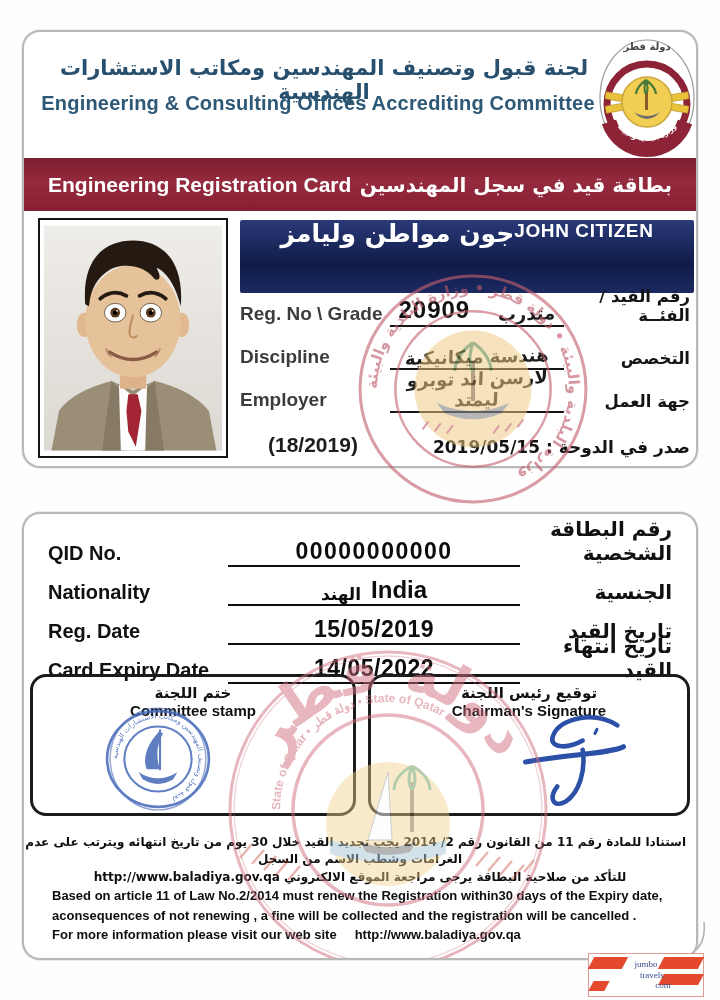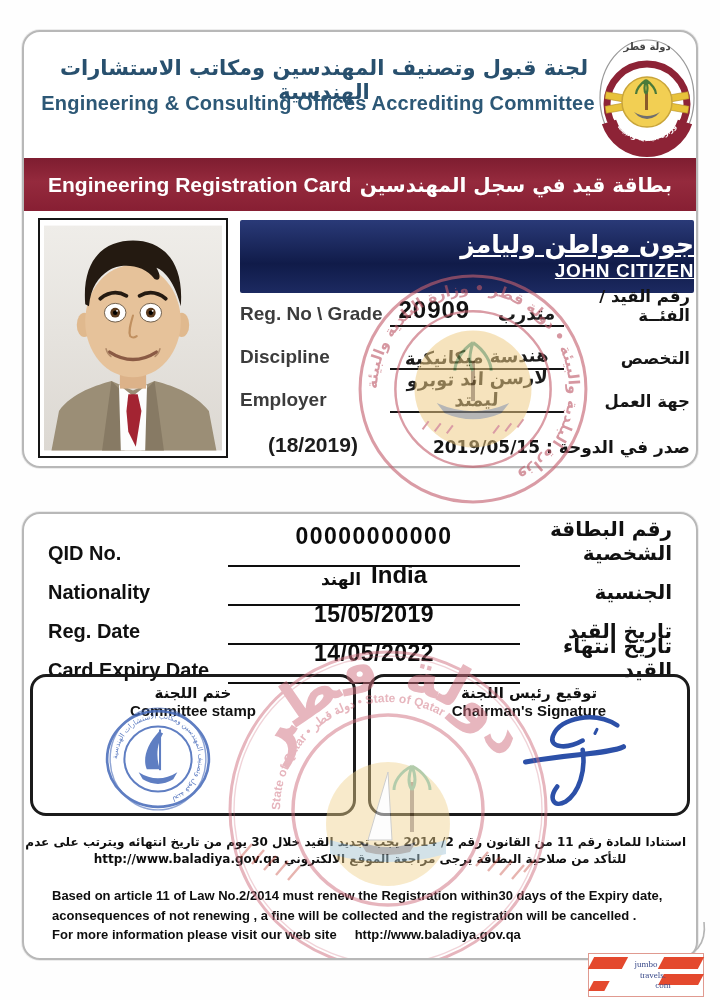--- a/index.html
+++ b/index.html
@@ -34,23 +34,22 @@
   .front-banner .en{font-size:21px;font-weight:bold;}
   .front-banner .arb{font-size:20px;font-weight:bold;direction:rtl;}
   .photo-frame{
     position:absolute;top:186px;left:14px;width:190px;height:240px;
     border:2px solid #161616;background:#fff;box-sizing:border-box;padding:4px;
   }
   .photo-frame svg{width:100%;height:100%;display:block;}
   .name-bar{
     position:absolute;top:188px;left:216px;width:454px;height:73px;
     background:linear-gradient(180deg,#2a3a78 0%,#101b49 60%,#1c2a61 100%);
-    color:#fff;display:flex;flex-direction:column;align-items:flex-end;justify-content:center;
+    color:#fff;display:flex;flex-direction:row;align-items:flex-start;justify-content:center;
     border-radius:2px;
-    text-decoration:underline;
   }
   .name-bar .arb{font-size:25px;font-weight:bold;direction:rtl;line-height:1.15;}
   .name-bar .en{font-size:19px;font-weight:bold;letter-spacing:.6px;}
   .front-rows{position:absolute;left:216px;right:6px;top:252px;}
   .frow{display:flex;align-items:flex-end;height:43px;}
   .frow .lab-en{width:150px;font-size:19px;font-weight:bold;color:#3c3c3c;padding-bottom:2px;}
   .frow .val{flex:1;border-bottom:2px solid #161616;text-align:center;padding-bottom:1px;
              display:flex;align-items:flex-end;justify-content:center;gap:28px;}
   .frow .lab-ar{width:126px;text-align:right;direction:rtl;font-size:16.5px;font-weight:bold;color:#141414;padding-bottom:2px;}
   .val-num{font-size:24px;font-weight:bold;color:#111;letter-spacing:1px;}
@@ -58,21 +57,21 @@
   .issue-row{display:flex;align-items:flex-end;justify-content:space-between;height:40px;padding-top:4px;}
   .issue-left{font-size:21px;font-weight:bold;color:#1d1d1d;padding-left:28px;}
   .issue-right{direction:rtl;font-size:17px;font-weight:bold;color:#141414;}
   .front-stamp{position:absolute;left:328px;top:236px;width:242px;height:242px;opacity:.62;pointer-events:none;}
 
   
   .back-rows{position:absolute;left:24px;right:24px;top:14px;z-index:2;}
   .brow{display:flex;align-items:flex-end;height:39px;}
   .brow .lab-en{width:180px;font-size:20px;font-weight:bold;color:#101010;padding-bottom:2px;}
   .brow .val{flex:1;border-bottom:2.5px solid #0e0e0e;text-align:center;font-weight:bold;color:#0c0c0c;
-             display:flex;align-items:flex-end;justify-content:center;gap:10px;padding-bottom:15px;}
+             display:flex;align-items:flex-end;justify-content:center;gap:10px;padding-bottom:0;}
   .brow .lab-ar{width:152px;text-align:right;direction:rtl;font-size:20px;font-weight:bold;color:#111;padding-bottom:2px;}
   .v-big{font-size:23px;letter-spacing:1.5px;}
   .v-date{font-size:23px;letter-spacing:.5px;}
   .v-nat-ar{direction:rtl;font-size:17px;font-weight:bold;text-align:right;}
   .v-nat-en{font-size:24px;font-weight:bold;}
   .stamp-boxes{position:absolute;left:6px;right:6px;top:160px;height:142px;display:flex;gap:12px;z-index:2;}
   .stampbox{border:3px solid #1b1b1b;border-radius:16px;position:relative;text-align:center;padding-top:7px;box-sizing:border-box;background:transparent;}
   .box-left{width:326px;}
   .box-right{flex:1;}
   .box-title-ar{direction:rtl;font-size:15px;font-weight:bold;color:#111;line-height:1.2;}
@@ -306,20 +305,21 @@
     <rect x="188" y="138" width="4" height="50" fill="#8a6a3a"></rect>
     <path d="M190,122 C178,128 172,138 172,146 M190,122 C202,128 208,138 208,146 M190,122 C186,132 186,140 190,146 M190,122 C194,132 194,140 190,146" stroke="#6a9a5a" stroke-width="3" fill="none"></path>
     <g stroke="#c0392b" stroke-width="2.4" opacity=".75">
       <path d="M18,214 L30,200 M30,220 L42,206 M42,226 L54,212 M54,231 L66,217 M66,236 L78,222"></path>
       <path d="M254,222 L266,208 M266,227 L278,213 M278,231 L290,217 M290,235 L302,221 M302,228 L312,216"></path>
     </g>
   </svg>
 
   <div class="footer-ar ar">
     <div>استنادا للمادة رقم 11 من القانون رقم 2/ 2014 يجب تجديد القيد خلال 30 يوم من تاريخ انتهائه ويترتب على عدم التجديد تعليق</div>
+    <div>الغرامات وشطب الاسم من السجل</div>
     <div>للتأكد من صلاحية البطاقة يرجى مراجعة الموقع الالكتروني http://www.baladiya.gov.qa</div>
   </div>
   <div class="footer-en">
     <div>Based on article 11 of Law No.2/2014 must renew the Registration within30 days of the Expiry date,</div>
     <div>aconsequences of not renewing , a fine will be collected and the registration will be cancelled .</div>
     <div>For more information please visit our web site&nbsp;&nbsp;&nbsp;&nbsp; http://www.baladiya.gov.qa</div>
   </div>
 </div>
 
 <svg class="corner-curl" viewBox="0 0 70 60">

